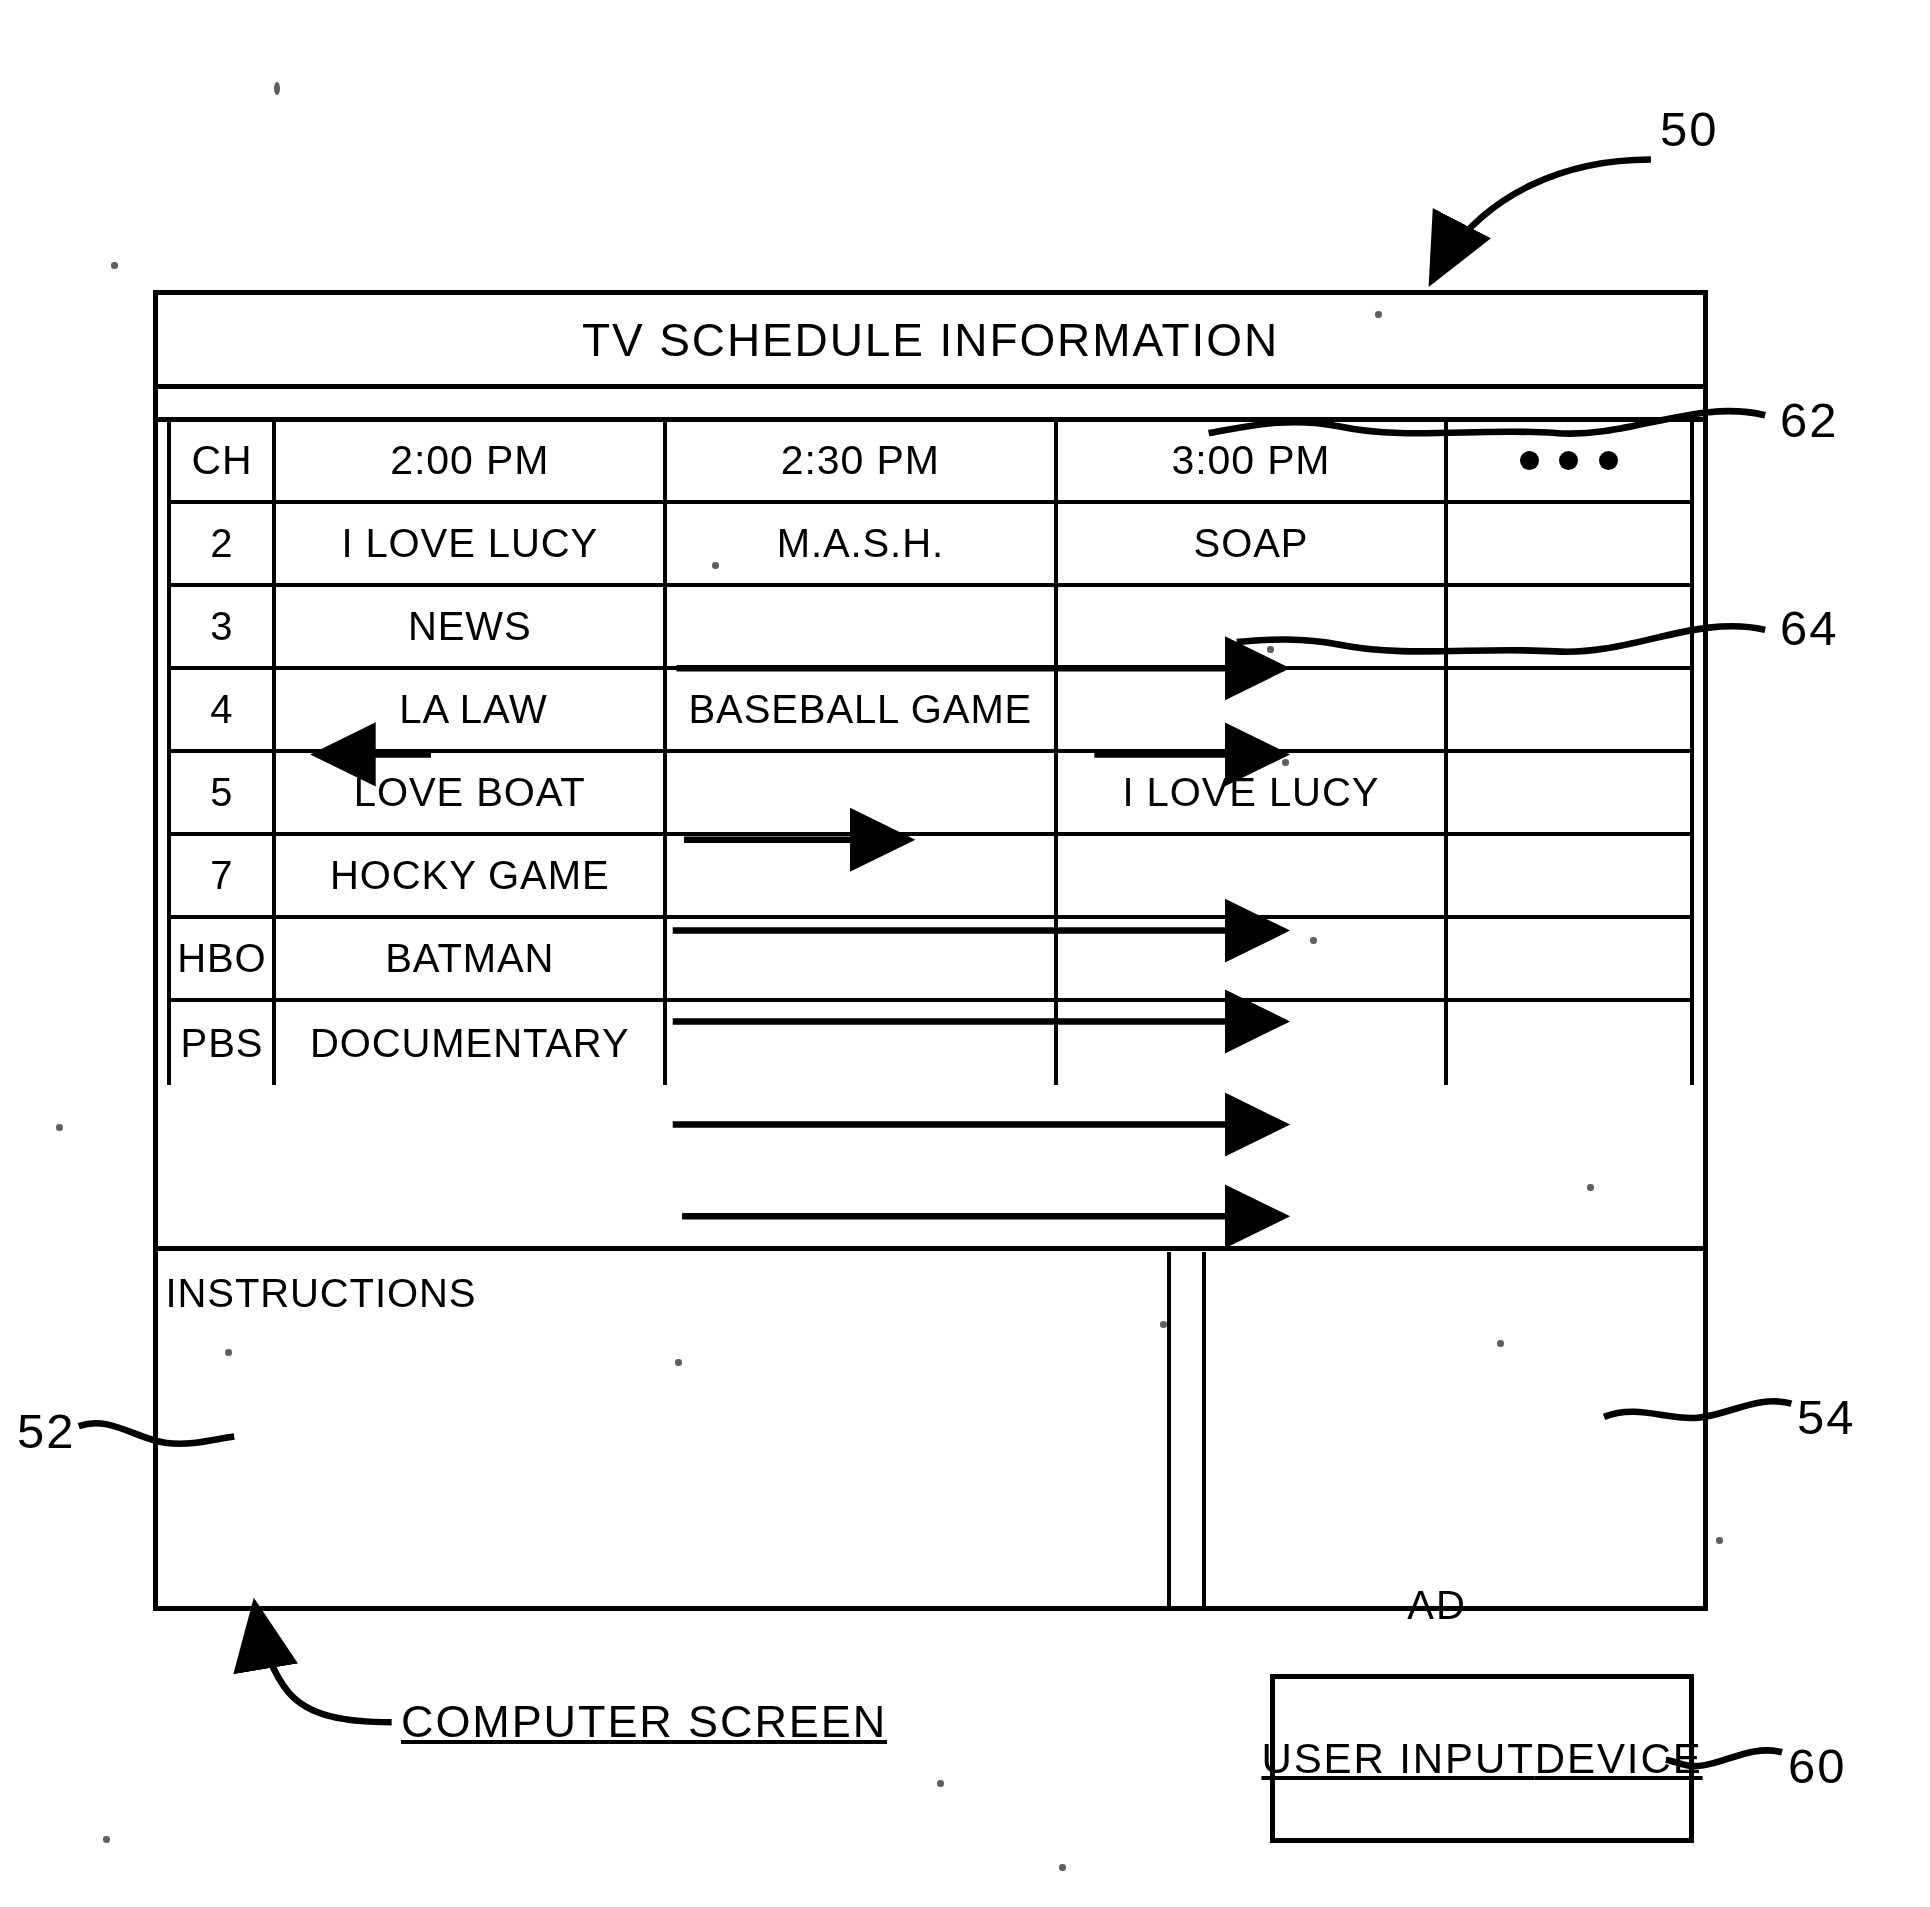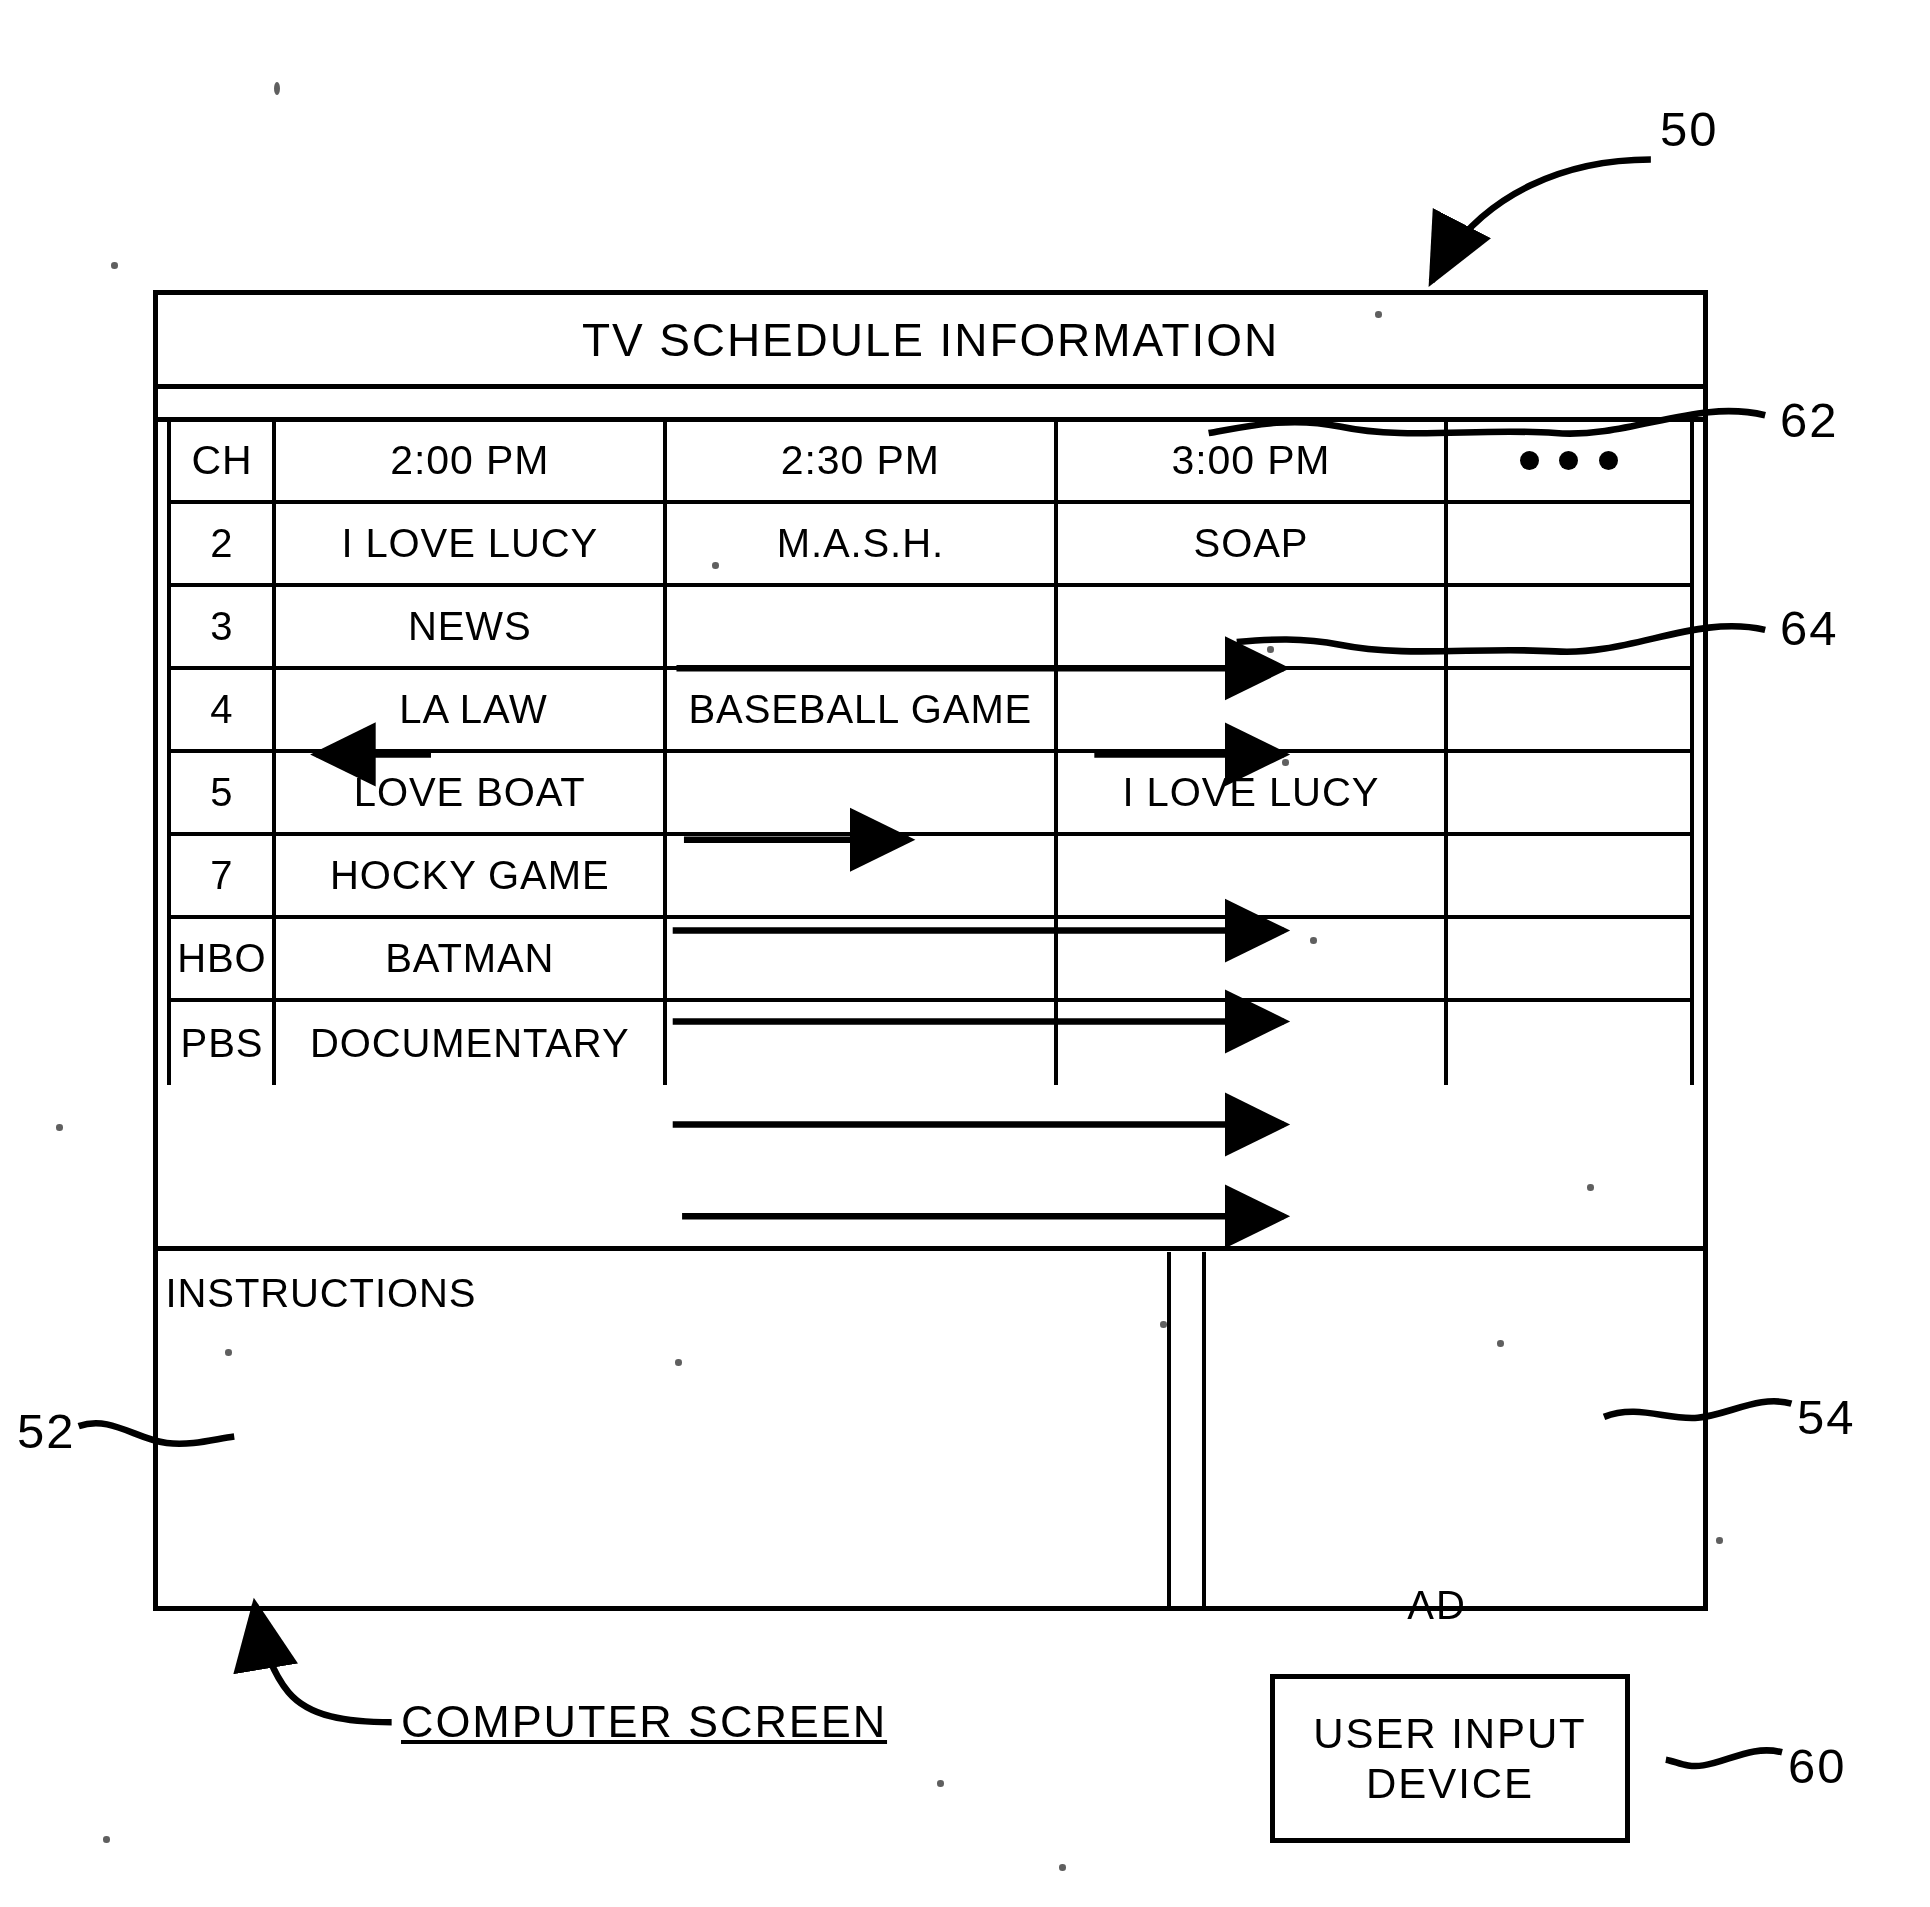--- a/index.html
+++ b/index.html
@@ -173,29 +173,30 @@
     letter-spacing: 1.9px;
     position: relative;
     top: 17px;
   }
 
   
   .uid-box {
     position: absolute;
     left: 1270px;
     top: 1674px;
-    width: 360px;
+    width: 424px;
     height: 169px;
     border: 5.6px solid #000;
     box-sizing: border-box;
     display: flex;
-    flex-direction: column;
+    flex-direction: row;
     align-items: center;
     justify-content: center;
     line-height: 1.18;
+    text-decoration: underline;
   }
   .uid-line {
     font-size: 42px;
     letter-spacing: 1.9px;
     white-space: nowrap;
   }
 
   
   .ref {
     position: absolute;

